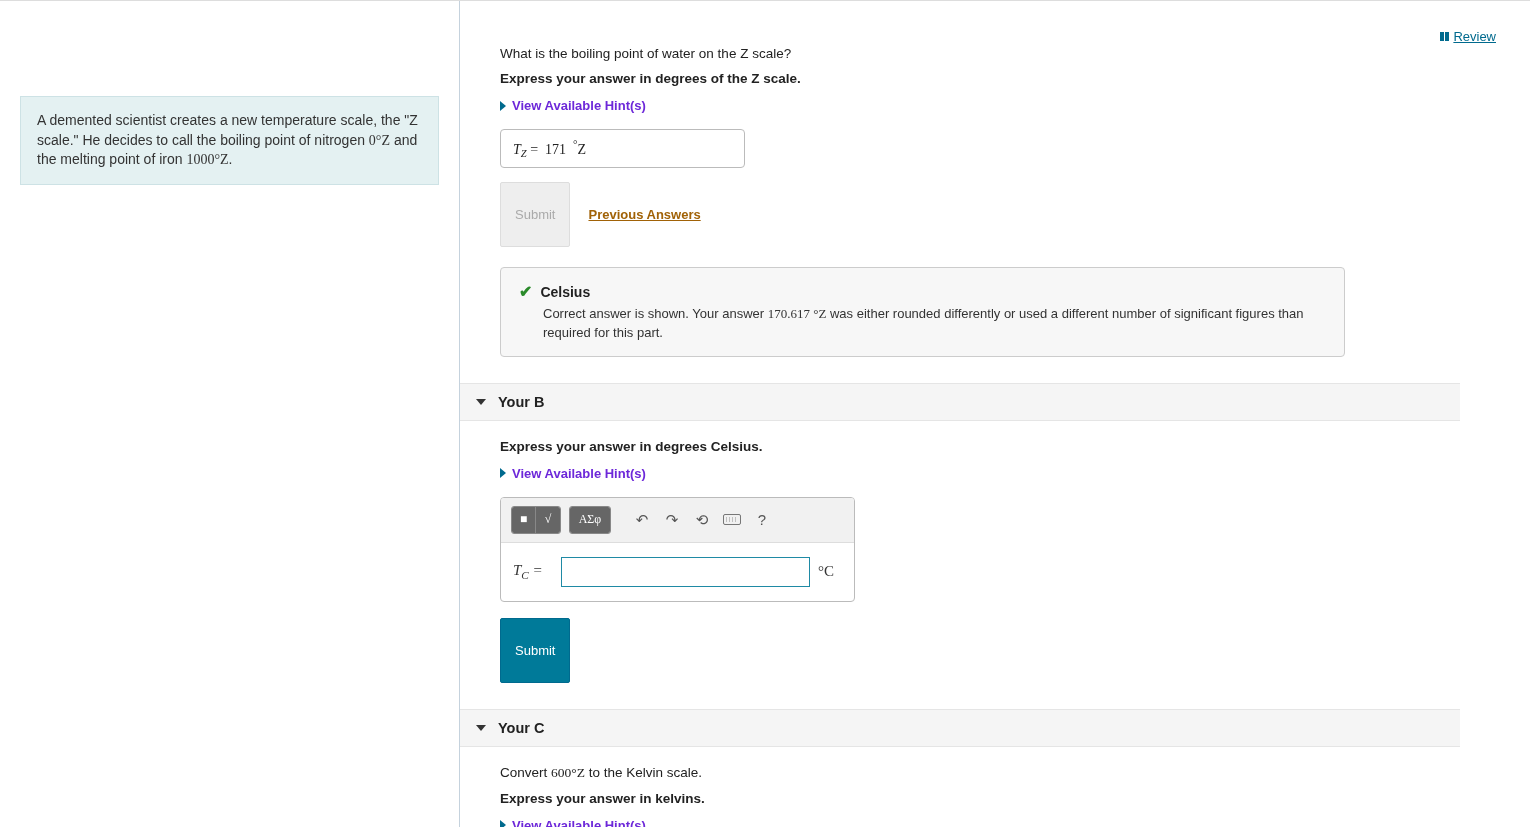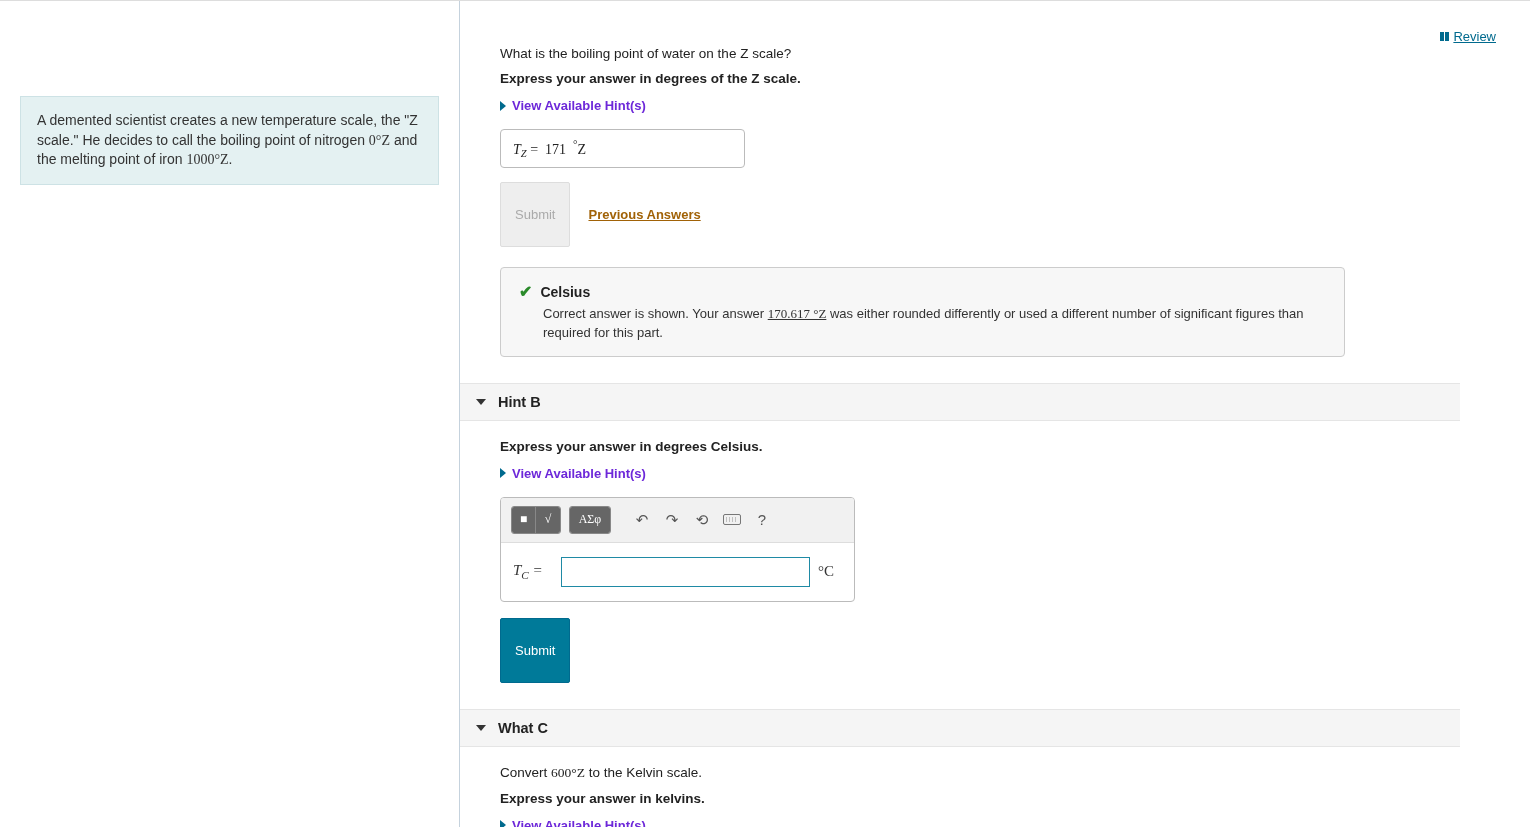--- a/index.html
+++ b/index.html
@@ -109,21 +109,21 @@
     background: #f7f7f7;
     padding: 14px 18px;
     margin-bottom: 0;
     width: 845px;
     max-width: 100%;
   }
   .feedback-head { display: flex; align-items: center; gap: 8px; margin-bottom: 4px;}
   .check-icon { color: #2a8a2a; font-weight: bold; font-size: 16px;}
   .feedback-title { font-weight: bold; color: #222; font-size: 14px;}
   .feedback-body { color: #333; font-size: 13px; margin-left: 24px; line-height: 1.4;}
-  .feedback-body .ans { font-family: Georgia, serif; text-decoration: underline;}
+  .feedback-body .ans { font-family: Georgia, serif;}
 
   
   .part-bar {
     background: #f5f5f5;
     border-top: 1px solid #e5e5e5;
     border-bottom: 1px solid #e5e5e5;
     padding: 10px 40px;
     display: flex; align-items: center; gap: 12px;
     margin-top: 26px;
     width: 1000px;
@@ -246,21 +246,21 @@
           <span class="feedback-title">Celsius</span>
         </div>
         <div class="feedback-body">
           <span>Correct answer is shown. Your answer </span><span class="ans">170.617 °Z</span><span> was either rounded differently or used a different number of significant figures than required for this part.</span>
         </div>
       </div>
     </div>
 
     <div class="part-bar">
       <span class="tri-down"></span>
-      <span class="part-title">Hint B</span>
+      <span class="part-title">Your B</span>
     </div>
     <div class="part-content partB">
       <div class="bold-line">Express your answer in degrees Celsius.</div>
       <div class="hints-link">
         <span class="tri-right"></span>
         <span>View Available Hint(s)</span>
       </div>
 
       <div class="editor-frame">
         <div class="toolbar">
@@ -287,21 +287,21 @@
         </div>
       </div>
 
       <div class="btn-row">
         <button class="btn btn-primary">Submit</button>
       </div>
     </div>
 
     <div class="part-bar">
       <span class="tri-down"></span>
-      <span class="part-title">What C</span>
+      <span class="part-title">Your C</span>
     </div>
     <div class="part-content partC">
       <div class="prompt-line">
         <span>Convert </span><span class="math-i">600°Z</span><span> to the Kelvin scale.</span>
       </div>
       <div class="bold-line">Express your answer in kelvins.</div>
       <div class="hints-link">
         <span class="tri-right"></span>
         <span>View Available Hint(s)</span>
       </div>

